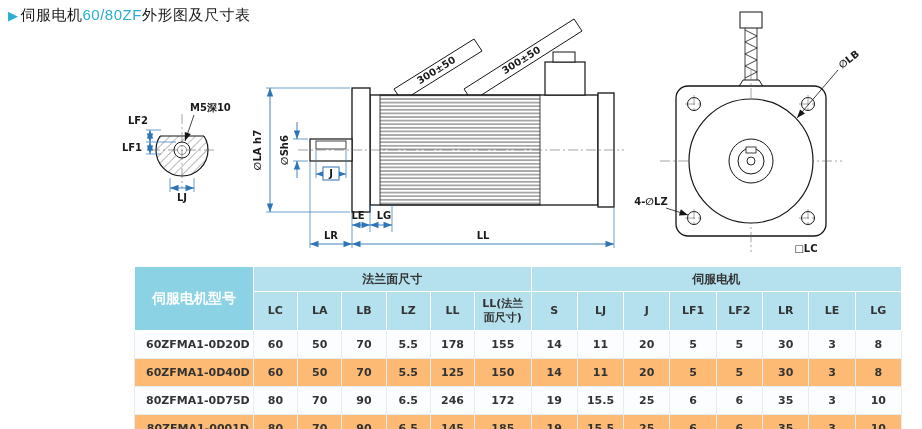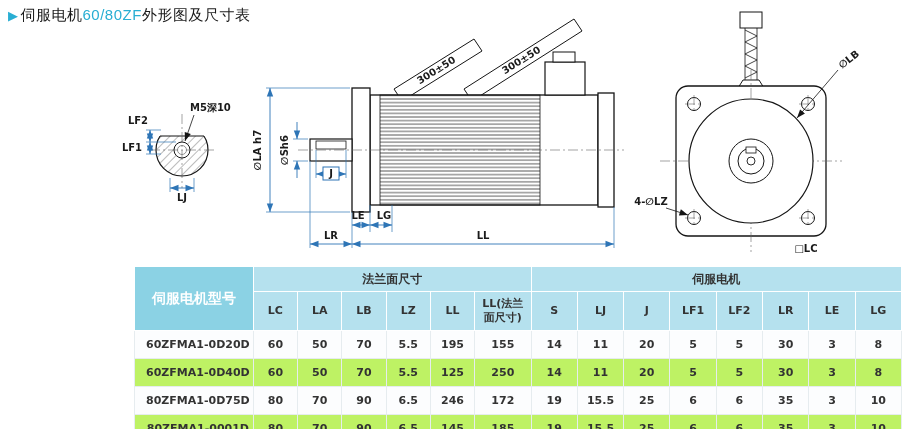--- a/index.html
+++ b/index.html
@@ -23,21 +23,21 @@
         font-family:"DejaVu Sans","Liberation Sans",sans-serif;}
   th{border:1px solid #ffffff;margin-left:16px;}
   td{border:1px solid #e6ecef;}
   th,td{text-align:center;overflow:hidden;}
   .model-h{background:#8bd2e4;color:#fff;font-weight:bold;font-size:14px;}
   .group-h{background:#b5e1ee;color:#333;font-weight:bold;font-size:12px;height:22px;}
   .col-h{background:#b5e1ee;color:#333;font-weight:bold;font-size:11px;height:34px;
          word-break:break-all;padding:2px;line-height:1.25;}
   tbody td{height:25px;font-weight:bold;color:#333;font-size:11px;}
   tr.odd{background:#fcfdfe;}
-  tr.even{background:#bef264;}
+  tr.even{background:#fdba74;}
   .model-cell{text-align:center;padding-left:9px;}
 </style>
 </head>
 <body>
 
 <div id="page">
 
   <div class="title"><span class="arrow">▶</span><span>伺服电机</span><span class="hl">60/80ZF</span><span>外形图及尺寸表</span></div>
 
   <svg width="922" height="262" viewBox="0 0 922 262">
@@ -219,39 +219,39 @@
           <th class="col-h">LG</th>
         </tr>
       </thead>
       <tbody>
         <tr class="odd">
           <td class="model-cell">60ZFMA1-0D20D</td>
           <td>60</td>
           <td>50</td>
           <td>70</td>
           <td>5.5</td>
-          <td>195</td>
+          <td>178</td>
           <td>155</td>
           <td>14</td>
           <td>11</td>
           <td>20</td>
           <td>5</td>
           <td>5</td>
           <td>30</td>
           <td>3</td>
           <td>8</td>
         </tr>
         <tr class="even">
           <td class="model-cell">60ZFMA1-0D40D</td>
           <td>60</td>
           <td>50</td>
           <td>70</td>
           <td>5.5</td>
           <td>125</td>
-          <td>250</td>
+          <td>150</td>
           <td>14</td>
           <td>11</td>
           <td>20</td>
           <td>5</td>
           <td>5</td>
           <td>30</td>
           <td>3</td>
           <td>8</td>
         </tr>
         <tr class="odd">

